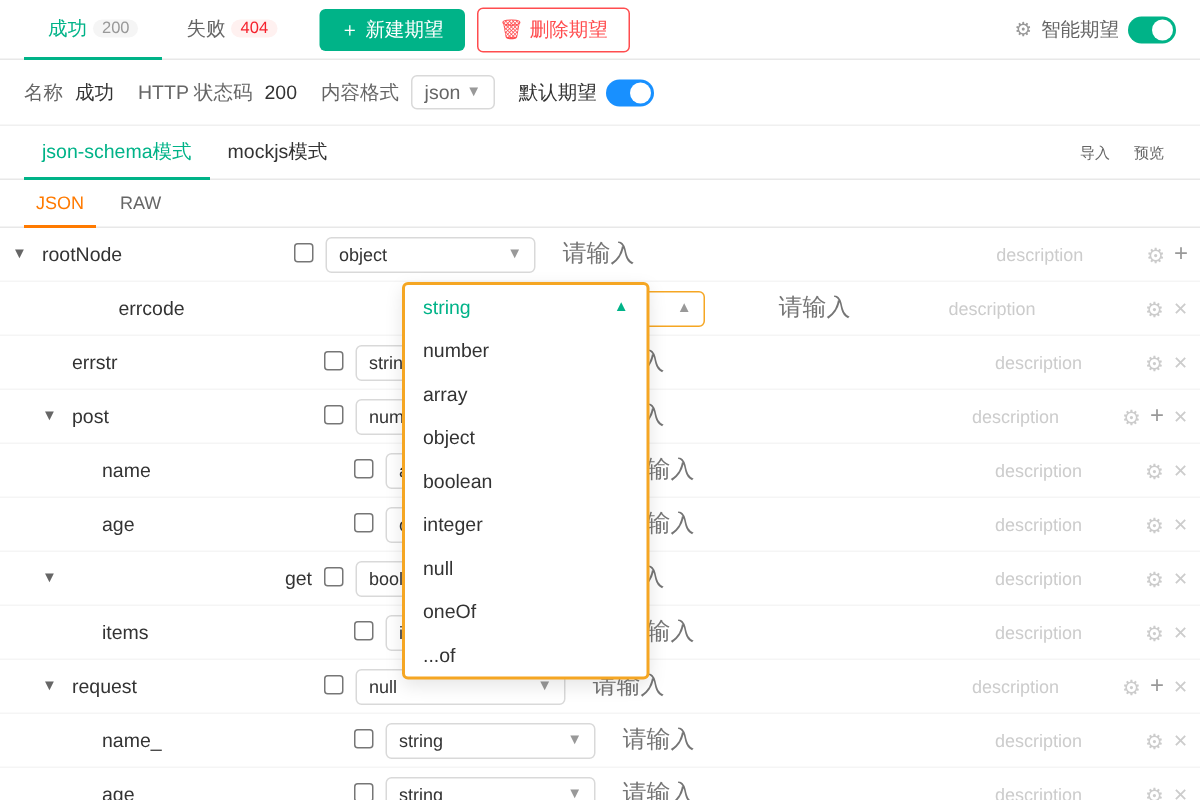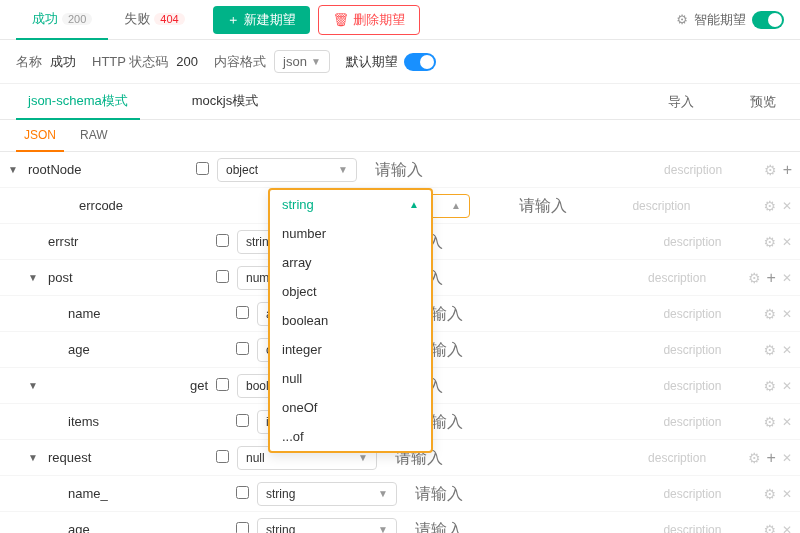--- a/index.html
+++ b/index.html
@@ -25,25 +25,25 @@
 
     
     .config-row { display: flex; align-items: center; gap: 16px; padding: 10px 16px; border-bottom: 1px solid #f0f0f0; }
     .config-item { display: flex; align-items: center; gap: 8px; font-size: 13px; color: #666; }
     .config-select { display: flex; align-items: center; gap: 4px; border: 1px solid #d9d9d9; border-radius: 4px; padding: 3px 8px; background: #fff; }
     .default-badge { display: flex; align-items: center; gap: 6px; }
     .toggle-blue { width: 32px; height: 18px; background: #1890ff; border-radius: 9px; position: relative; cursor: pointer; }
     .toggle-blue::after { content: ''; position: absolute; width: 14px; height: 14px; background: #fff; border-radius: 50%; top: 2px; right: 2px; }
 
     
-    .mode-tabs { display: flex; align-items: center; padding: 0 16px; border-bottom: 1px solid #e8e8e8; height: 36px; gap: 40px; }
+    .mode-tabs { display: flex; align-items: center; padding: 0 16px; border-bottom: 1px solid #e8e8e8; height: 36px; }
     .mode-tab { padding: 0 12px; height: 36px; display: flex; align-items: center; cursor: pointer; font-size: 13px; color: #333; border-bottom: 2px solid transparent; }
     .mode-tab.active { color: #00b388; border-bottom: 2px solid #00b388; }
     .mode-spacer { flex: 1; }
-    .mode-btn { border: none; background: none; cursor: pointer; font-size: 13px; color: #666; padding: 0 8px; }
+    .mode-btn { border: none; background: none; cursor: pointer; font-size: 10px; color: #666; padding: 0 8px; }
 
     
     .format-tabs { display: flex; align-items: center; padding: 0 16px; border-bottom: 1px solid #e8e8e8; height: 32px; }
     .format-tab { padding: 0 8px; height: 32px; display: flex; align-items: center; cursor: pointer; font-size: 12px; color: #666; border-bottom: 2px solid transparent; margin-right: 8px; }
     .format-tab.active { color: #ff7a00; border-bottom: 2px solid #ff7a00; }
 
     
     .table-area { overflow-y: auto; height: calc(533px - 40px - 44px - 36px - 32px); position: relative; }
     .table-row { display: flex; align-items: center; height: 36px; border-bottom: 1px solid #f5f5f5; padding: 0 8px; }
 

